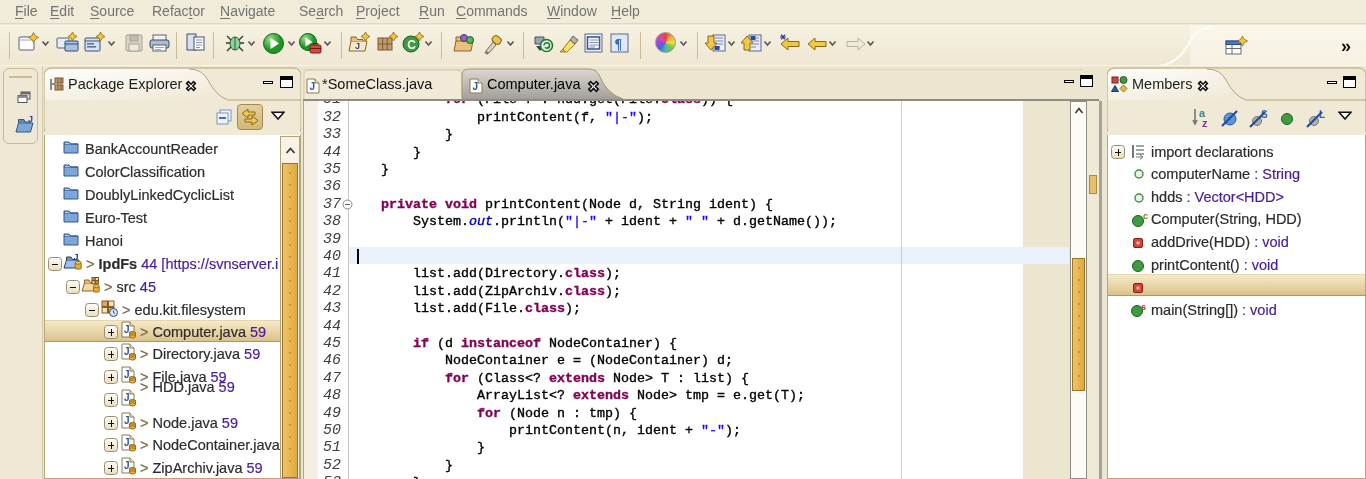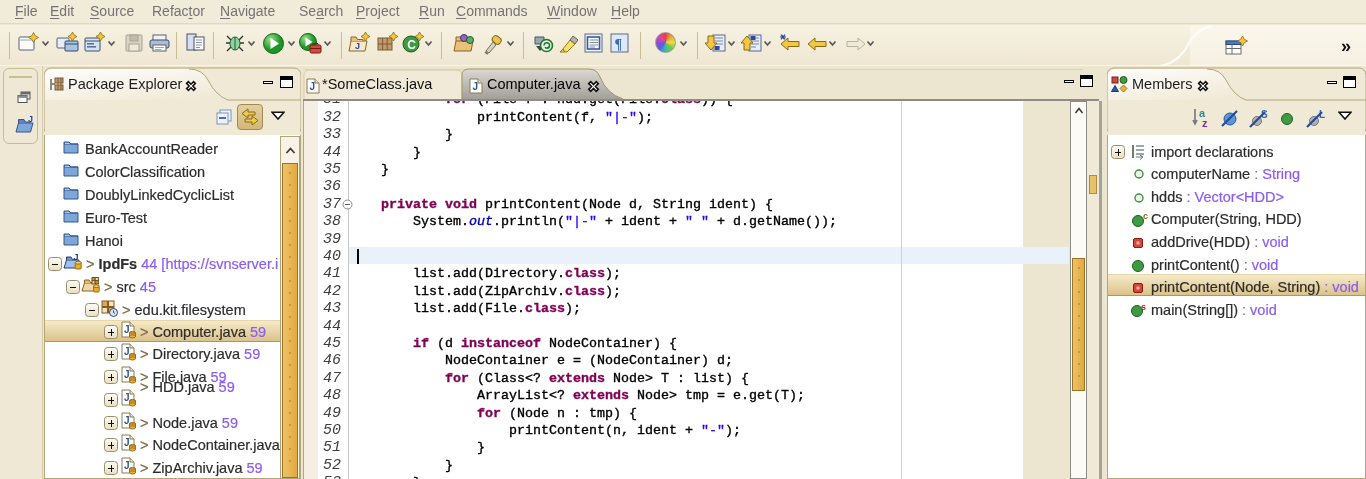--- a/index.html
+++ b/index.html
@@ -9,21 +9,21 @@
 .mi u{text-decoration-thickness:1px;text-underline-offset:2px;}
 #toolbar{position:absolute;left:0;top:25px;width:1366px;height:41px;background:linear-gradient(#f6f1e2,#efe7d2);border-bottom:1px solid #f8f4ea;}
 .tsep{position:absolute;top:7px;width:1px;height:27px;background:#cbbd92;}
 #mainbg{position:absolute;left:0;top:66px;width:1366px;height:413px;background:#ece5d0;}
 .vtitle{font-size:14.5px;color:#1c1c1c;}
 .minbtn{position:absolute;width:13px;height:11px;}
 .minbtn .bar{position:absolute;left:1px;top:4px;width:10px;height:3px;background:#fff;border:1px solid #000;}
 .maxbtn{position:absolute;width:13px;height:12px;border:1px solid #000;background:#fff;}
 .maxbtn .top{position:absolute;left:0;top:0;width:11px;height:3px;background:#000;}
 .tree-row{position:absolute;white-space:nowrap;font-size:14.5px;color:#2d2d2d;-webkit-text-stroke:0.2px currentColor;}
-.gray{color:#8b5cf6;}
+.gray{color:#4c1d95;}
 .gt{color:#7d6a48;}
 .sel-row{position:absolute;background:linear-gradient(#f5eac8,#dcc28b);border-top:1px solid #e6d6ac;border-bottom:1px solid #b3945c;}
 .pm{position:absolute;width:14px;height:14px;background:linear-gradient(#fdfbf5,#eadfc2);border:1px solid #998e6b;border-radius:3.5px;}
 .pm b{position:absolute;left:3px;top:5.5px;width:6px;height:1.8px;background:#111;}
 .pm i{position:absolute;left:5.6px;top:2.9px;width:1.8px;height:7px;background:#111;}
 .cl{position:absolute;white-space:pre;font-size:13.333px;font-family:"Liberation Mono",monospace;color:#000;line-height:17.4px;-webkit-text-stroke:0.35px currentColor;}
 .k{color:#7f0055;font-weight:bold;}
 .s{color:#2a00ff;}
 .st{color:#0000c0;font-style:italic;}
 .ln{position:absolute;width:30px;text-align:right;font-family:"Liberation Mono",monospace;font-size:15px;color:#404040;line-height:17.4px;font-style:italic;}
@@ -687,20 +687,19 @@
       </svg>
   <div class="tree-row" style="left:43px;top:99px;">addDrive(HDD) <span class="gray">: void</span></div>
   <svg class="abs" style="left:22px;top:123px" width="16" height="16" viewBox="0 0 16 16">
         <circle cx="8" cy="8" r="5.5" fill="#3f9b41" stroke="#1d5e20"></circle>
       </svg>
   <div class="tree-row" style="left:43px;top:122px;">printContent() <span class="gray">: void</span></div>
   <svg class="abs" style="left:24px;top:147px" width="12" height="12" viewBox="0 0 12 12">
         <rect x="1.5" y="1.5" width="9" height="9" rx="1.5" fill="#d4453a" stroke="#8b1a10"></rect>
         <rect x="4.5" y="4.5" width="3" height="3" fill="#f0b0a8"></rect>
       </svg>
-  <div class="tree-row" style="left:43px;top:144px;">printContent(Node, String) <span class="gray">: void</span></div>
   <svg class="abs" style="left:21px;top:167px" width="18" height="16" viewBox="0 0 18 16">
         <circle cx="8" cy="9" r="5.5" fill="#3f9b41" stroke="#1d5e20"></circle>
         <text x="12" y="8" font-size="9" font-weight="bold" fill="#c02020" font-family="Liberation Sans">s</text>
       </svg>
   <div class="tree-row" style="left:43px;top:167px;">main(String[]) <span class="gray">: void</span></div>
  </div>
 </div>
 
 </body></html>

